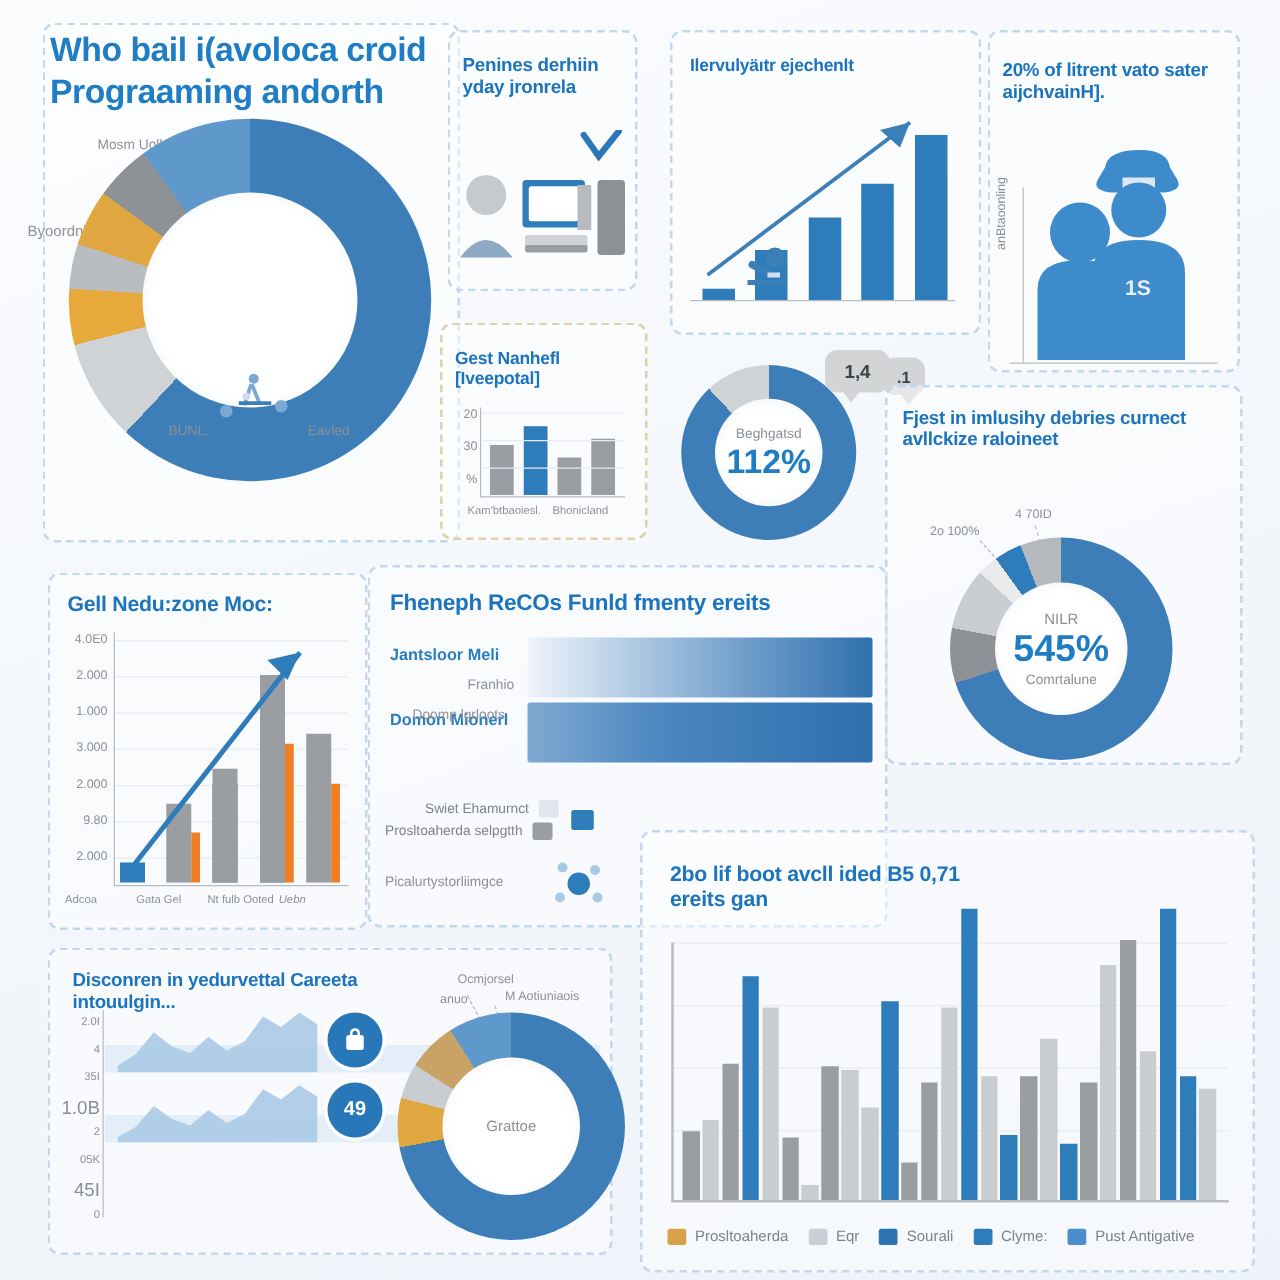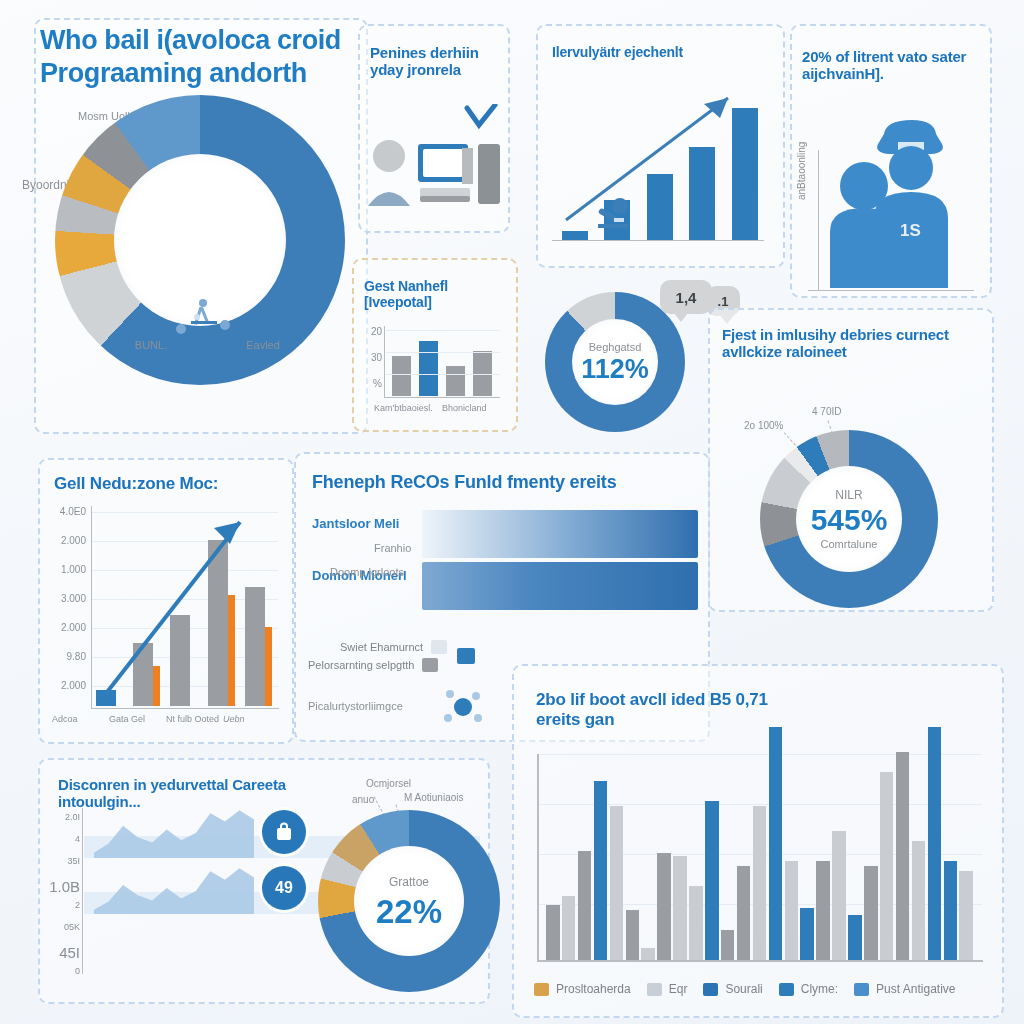--- a/index.html
+++ b/index.html
@@ -226,21 +226,21 @@
 <div class="hbar" style="left:422px;top:510px;width:276px;height:48px;background:linear-gradient(90deg,#eef4fa 0%,#7fa9d2 55%,#2f6fae 100%);"></div>
 <div class="lblb" style="left:312px;top:568px;font-size:13px;font-weight:bold;">Domon Mionerl</div>
 <div class="lbl" style="left:330px;top:566px;font-size:11px;">Doomp lgrloots</div>
 <div class="hbar" style="left:422px;top:562px;width:276px;height:48px;background:linear-gradient(90deg,#7fa9d2 0%,#4a86c0 40%,#2f6fae 100%);"></div>
 
 <div class="legend-row" style="left:340px;top:640px;">
   <span class="legend-txt" style="font-size:11px;">Swiet Ehamurnct</span>
   <span class="sw" style="width:16px;height:14px;background:#dfe6ee;margin-left:8px;margin-right:0;"></span>
 </div>
 <div class="legend-row" style="left:308px;top:658px;">
-  <span class="legend-txt" style="font-size:11px;">Pelorsarnting selpgtth</span>
+  <span class="legend-txt" style="font-size:11px;">Prosltoaherda selpgtth</span>
   <span class="sw" style="width:16px;height:14px;background:#9a9ea2;margin-left:8px;margin-right:0;"></span>
 </div>
 <span class="sw" style="position:absolute;left:457px;top:648px;width:18px;height:16px;background:#2f7cbb;"></span>
 <div class="lbl" style="left:308px;top:700px;font-size:11px;">Picalurtystorliimgce</div>
 <svg width="46" height="40" style="position:absolute;left:440px;top:686px;">
   <g fill="#a9c8e4">
       <circle cx="10" cy="8" r="4"></circle>
       <circle cx="36" cy="10" r="4"></circle>
       <circle cx="8" cy="32" r="4"></circle>
       <circle cx="38" cy="32" r="4"></circle>
@@ -285,21 +285,20 @@
 
 <div class="lbl" style="left:366px;top:778px;font-size:10px;">Ocmjorsel</div>
 <div class="lbl" style="left:352px;top:794px;font-size:10px;">anuo</div>
 <div class="lbl" style="left:404px;top:792px;font-size:10px;">M Aotiuniaois</div>
 <div class="leader" style="left:374px;top:796px;width:22px;transform:rotate(62deg);"></div>
 <div class="leader" style="left:396px;top:804px;width:18px;transform:rotate(72deg);"></div>
 <div class="donut" id="donut-22" style="left: 318px; top: 810px; width: 182px; height: 182px; background: conic-gradient(rgb(61, 126, 185) 0deg, rgb(61, 126, 185) 259.2deg, rgb(224, 167, 64) 259.2deg, rgb(224, 167, 64) 284.4deg, rgb(201, 205, 209) 284.4deg, rgb(201, 205, 209) 302.4deg, rgb(201, 162, 102) 302.4deg, rgb(201, 162, 102) 327.6deg, rgb(95, 152, 203) 327.6deg, rgb(95, 152, 203) 360deg);">
   <div class="hole" style="width:110px;height:110px;"></div>
   <div class="ctr">
     <div class="cap" style="font-size:12px;">Grattoe</div>
-    <div class="val" style="font-size:33px;margin-top:6px;">22%</div>
   </div>
 </div>
 
 <div class="panel" style="left:512px;top:664px;width:488px;height:350px;"></div>
 <div class="ttl" style="left:536px;top:690px;width:260px;font-size:17px;">2bo lif boot avcll ided B5 0,71 ereits gan</div>
 <div id="bigbars-grid" style="position:absolute;left:538px;top:700px;width:444px;height:260px;">
     <div class="grid" style="left: 0px; top: 54px; width: 444px;"></div>
     <div class="grid" style="left: 0px; top: 104px; width: 444px;"></div>
     <div class="grid" style="left: 0px; top: 154px; width: 444px;"></div>
     <div class="grid" style="left: 0px; top: 204px; width: 444px;"></div>

